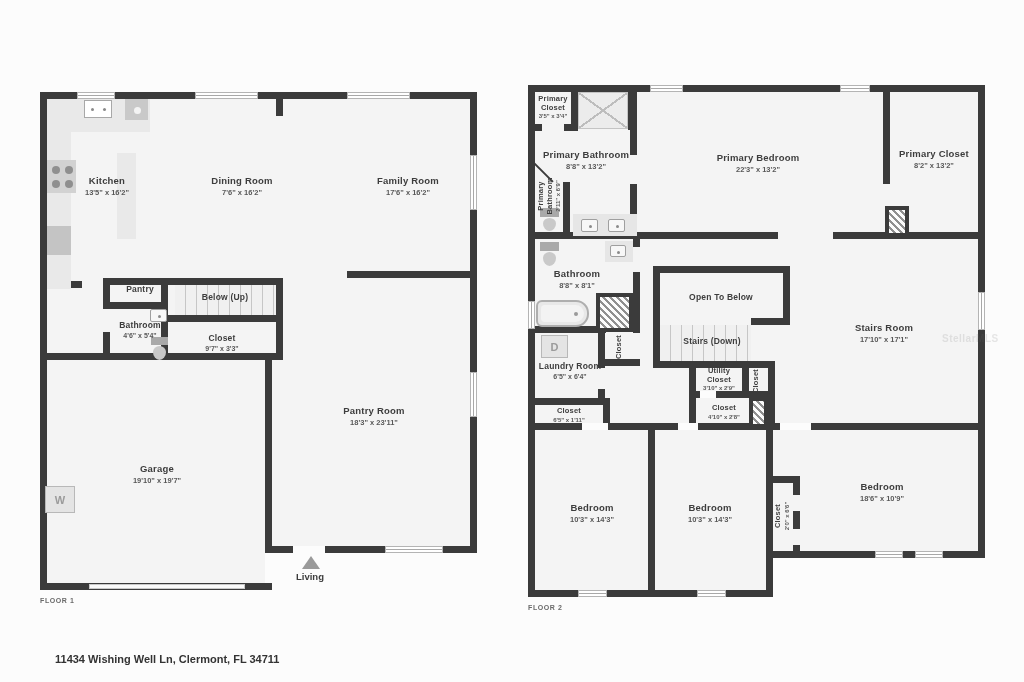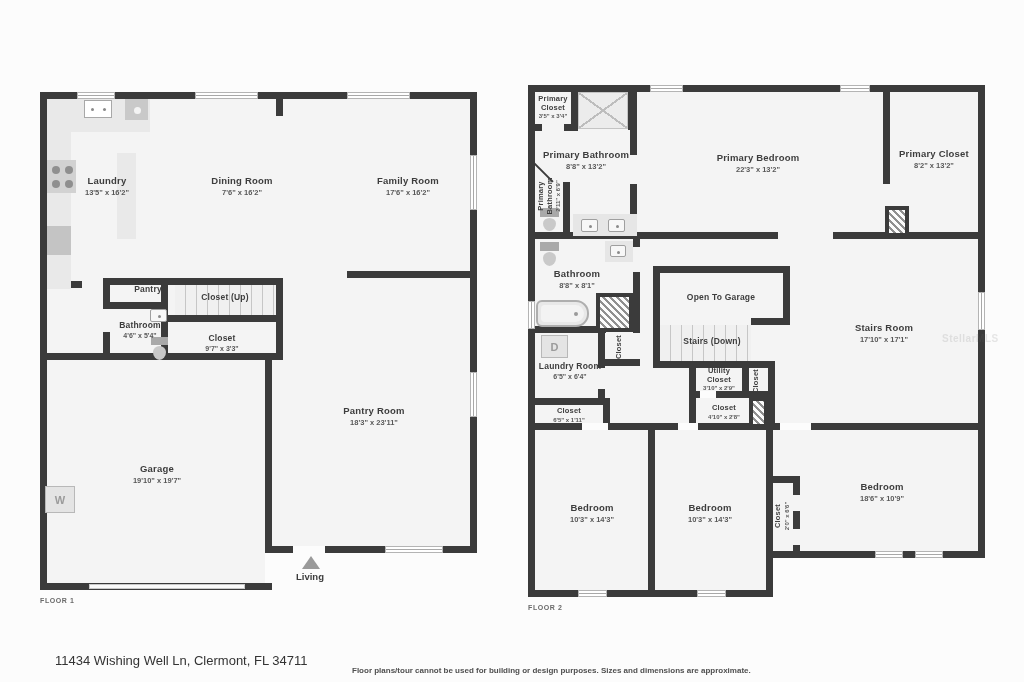--- a/index.html
+++ b/index.html
@@ -37,21 +37,21 @@
   .tri{position:absolute;z-index:3;width:0;height:0;border-left:9px solid transparent;border-right:9px solid transparent;border-bottom:13px solid #9a9a9a;}
   .rl{position:absolute;z-index:6;transform:translate(-50%,-50%);text-align:center;white-space:nowrap;color:#3d3d3d;}
   .vlabel{transform:translate(-50%,-50%) rotate(-90deg);}
   .rn{font-weight:bold;font-size:9.5px;letter-spacing:.2px;line-height:1.15;}
   .rd{font-size:7.5px;color:#585858;font-weight:bold;margin-top:1px;white-space:nowrap;}
   .sm .rn{font-size:8.5px;}  .sm .rd{font-size:7px;}
   .xs .rn{font-size:7.5px;}  .xs .rd{font-size:6px;}
   .wrap .rn{white-space:normal;}
   .floor-tag{position:absolute;z-index:6;font-size:7px;font-weight:bold;color:#6a6a6a;letter-spacing:.6px;}
   .entry-label{position:absolute;z-index:6;transform:translateX(-50%);font-size:9.5px;font-weight:bold;color:#3d3d3d;}
-  .address{position:absolute;z-index:6;font-size:13px;font-weight:normal;color:#333;}
+  .address{position:absolute;z-index:6;font-size:11px;font-weight:bold;color:#333;}
   .disclaimer{position:absolute;z-index:6;font-size:8px;font-weight:600;color:#4f4f4f;}
   .watermark{position:absolute;z-index:5;font-size:10px;font-weight:bold;color:rgba(110,110,110,0.16);letter-spacing:.5px;}
 </style>
 </head>
 <body>
 
 <div id="canvas">
 
   <div class="fix counter" style="left:47px;top:99px;width:103px;height:33px"></div>
   <div class="fix counter" style="left:47px;top:99px;width:24px;height:190px"></div>
@@ -81,36 +81,36 @@
   <div class="fix tbowl" style="left:543px;top:218px;width:13px;height:13px"></div>
   <div class="fix ttank" style="left:540px;top:242px;width:19px;height:9px"></div>
   <div class="fix tbowl" style="left:543px;top:252px;width:13px;height:14px"></div>
   <div class="fix tub" style="left:536px;top:300px;width:53px;height:27px"></div>
   <div class="fix appl" style="left:541px;top:335px;width:27px;height:23px">
       <span>D</span>
     </div>
   <div class="fix leaf" style="left:542px;top:158px;width:2px;height:28px"></div>
 
   <div class="rl" style="left:107px;top:186px">
-    <div class="rn">Laundry</div>
+    <div class="rn">Kitchen</div>
     <div class="rd">13'5" x 16'2"</div>
   </div>
   <div class="rl" style="left:242px;top:186px">
     <div class="rn">Dining Room</div>
     <div class="rd">7'6" x 16'2"</div>
   </div>
   <div class="rl" style="left:408px;top:186px">
     <div class="rn">Family Room</div>
     <div class="rd">17'6" x 16'2"</div>
   </div>
-  <div class="rl sm" style="left:148px;top:290px">
+  <div class="rl sm" style="left:140px;top:290px">
     <div class="rn">Pantry</div>
   </div>
   <div class="rl sm" style="left:225px;top:298px">
-    <div class="rn">Closet (Up)</div>
+    <div class="rn">Below (Up)</div>
   </div>
   <div class="rl sm" style="left:140px;top:330px">
     <div class="rn">Bathroom</div>
     <div class="rd">4'6" x 5'4"</div>
   </div>
   <div class="rl sm" style="left:222px;top:343px">
     <div class="rn">Closet</div>
     <div class="rd">9'7" x 3'3"</div>
   </div>
   <div class="rl" style="left:374px;top:416px">
@@ -152,21 +152,21 @@
   </div>
   <div class="rl sm" style="left:570px;top:371px">
     <div class="rn">Laundry Room</div>
     <div class="rd">6'5" x 6'4"</div>
   </div>
   <div class="rl xs" style="left:569px;top:415px">
     <div class="rn">Closet</div>
     <div class="rd">6'5" x 1'11"</div>
   </div>
   <div class="rl sm" style="left:721px;top:298px">
-    <div class="rn">Open To Garage</div>
+    <div class="rn">Open To Below</div>
   </div>
   <div class="rl sm" style="left:712px;top:342px">
     <div class="rn">Stairs (Down)</div>
   </div>
   <div class="rl xs wrap" style="left:719px;top:379px;width:40px">
     <div class="rn">Utility Closet</div>
     <div class="rd">3'10" x 2'9"</div>
   </div>
   <div class="rl xs vlabel" style="left:756px;top:381px">
     <div class="rn">Closet</div>
@@ -192,21 +192,20 @@
     <div class="rd">2'0" x 6'6"</div>
   </div>
   <div class="rl" style="left:882px;top:492px">
     <div class="rn">Bedroom</div>
     <div class="rd">18'6" x 10'9"</div>
   </div>
 
   <div class="floor-tag" style="left:40px;top:597px">FLOOR 1</div>
   <div class="floor-tag" style="left:528px;top:604px">FLOOR 2</div>
   <div class="address" style="left:55px;top:653px">11434 Wishing Well Ln, Clermont, FL 34711</div>
-  <div class="disclaimer" style="left:352px;top:666px">Floor plans/tour cannot be used for building or design purposes. Sizes and dimensions are approximate.</div>
   <div class="watermark" style="left:942px;top:333px">StellarMLS</div>
 <div class="fill" style="left: 47px; top: 99px; width: 423px; height: 447px;"></div>
     <div class="fill" style="left: 47px; top: 546px; width: 218px; height: 37px;"></div>
     <div class="fill" style="left: 535px; top: 92px; width: 443px; height: 459px;"></div>
     <div class="fill" style="left: 535px; top: 551px; width: 231px; height: 39px;"></div>
     <div class="stripes" style="left: 175px; top: 285px; width: 101px; height: 30px;"></div>
     <div class="stripes" style="left: 660px; top: 325px; width: 91px; height: 36px;"></div>
     <div class="wall" style="left: 40px; top: 92px; width: 437px; height: 7px;"></div>
     <div class="wall" style="left: 40px; top: 92px; width: 7px; height: 498px;"></div>
     <div class="wall" style="left: 470px; top: 92px; width: 7px; height: 461px;"></div>

